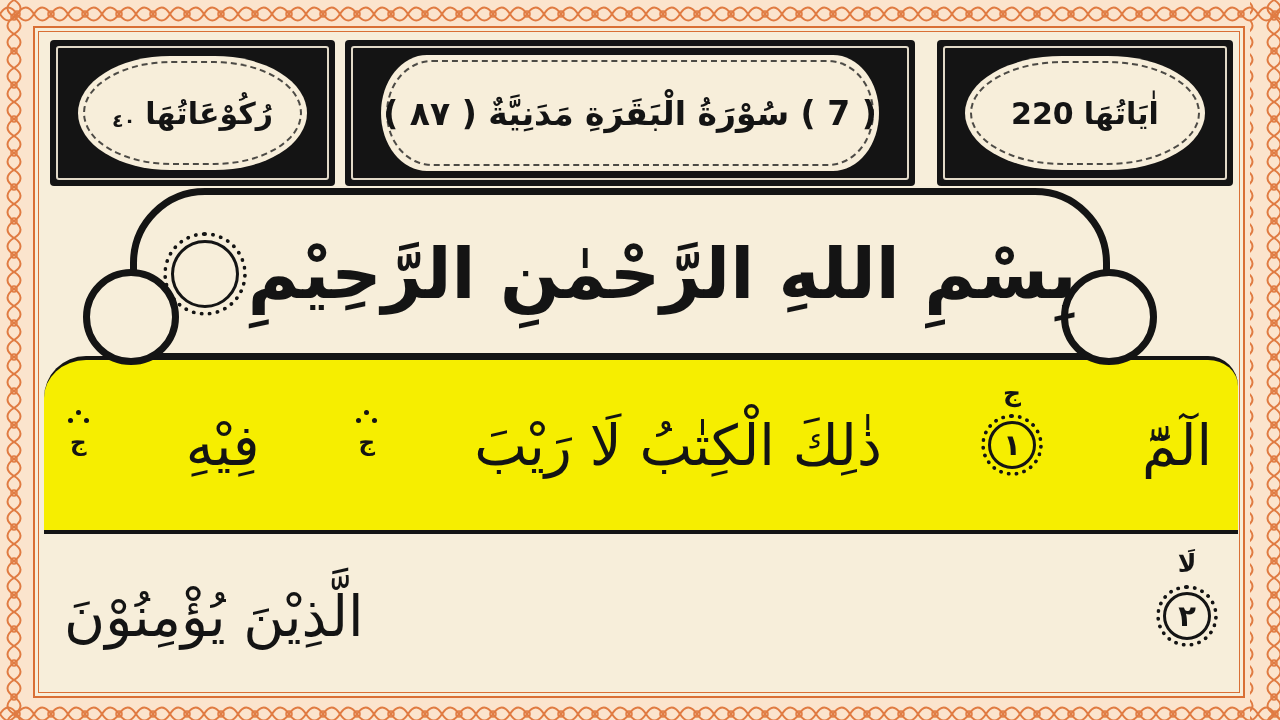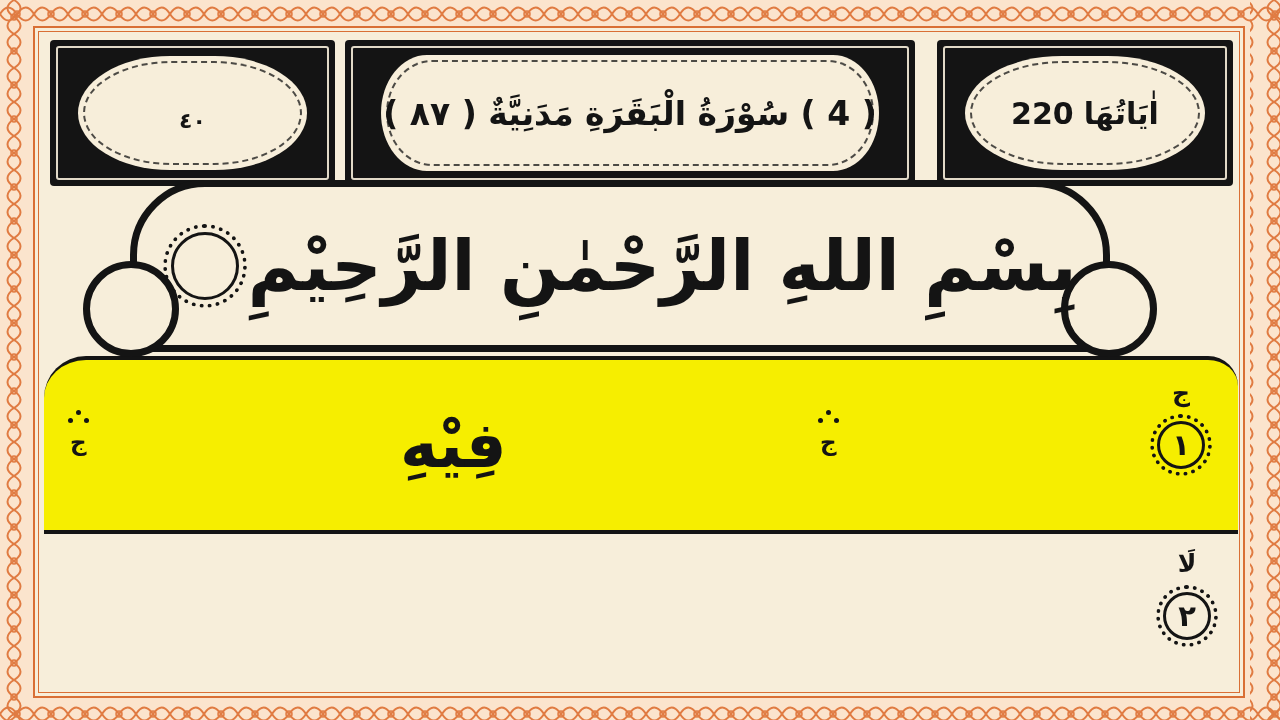--- a/index.html
+++ b/index.html
@@ -42,25 +42,25 @@
     position:absolute; display:flex; align-items:center; justify-content:center;
     gap:10px; background:var(--content-bg,#f7eeda); direction:rtl;
     font-weight:700; color:var(--ink,#141414);
   }
   .medal::after{
     content:""; position:absolute; inset:5px;
     border:2px dashed var(--ink,#141414); border-radius:inherit; opacity:.75;
   }
   .medal.lens{inset:16px 28px; border-radius:50% / 62%; font-size:30px;}
   .medal.wide{inset:15px 36px; border-radius:46px / 50%; font-size:33px; white-space:nowrap;}
-  .medal .small-val{font-size:22px; margin-top:14px;}
+  .medal .small-val{font-size:19px; margin-top:14px;}
 
   
   .bpanel{
-    position:absolute; left:130px; top:180px; width:980px; height:172px;
+    position:absolute; left:130px; top:188px; width:980px; height:172px;
     background:var(--content-bg,#f7eeda); border:7px solid var(--ink,#141414);
     border-radius:75px 75px 16px 16px; z-index:3;
   }
   .bpanel .lobe{
     position:absolute; width:96px; height:96px; bottom:-12px;
     background:var(--content-bg,#f7eeda); border:7px solid var(--ink,#141414);
     border-radius:50%; z-index:-1;
   }
   .lobe-left{left:-54px;} .lobe-right{right:-54px;}
   .bpanel-row{
@@ -74,21 +74,21 @@
 
   
   .hband{
     position:absolute; left:44px; top:356px; width:1194px; height:178px;
     background:var(--highlight-yellow,#f6ee00);
     border-top:4px solid var(--ink,#141414); border-bottom:4px solid var(--ink,#141414);
     border-radius:42px 30px 0 0; z-index:2;
     display:flex; align-items:center; justify-content:space-between;
     direction:rtl; padding:0 26px;
   }
-  .ayah-txt{font-size:64px; font-weight:700; white-space:nowrap;}
+  .ayah-txt{font-size:56px; font-weight:400; white-space:nowrap;}
 
   
   .rosette{position:relative; width:62px; height:62px; flex:none;
     display:flex; align-items:center; justify-content:center;}
   .rosette .ring{position:absolute; inset:0; border:4px dotted var(--ink,#141414); border-radius:50%;}
   .rosette .ring2{position:absolute; inset:7px; border:3px solid var(--ink,#141414); border-radius:50%;}
   .rosette .vnum{position:relative; font-size:29px; font-weight:700;}
   .rosette .above{
     position:absolute; top:-36px; left:50%; transform:translateX(-50%);
     font-size:25px; font-weight:700; white-space:nowrap;
@@ -132,28 +132,29 @@
     <rect x="0" y="702" width="1280" height="18" fill="url(#knotH)"></rect>
     <rect x="0" y="0" width="30" height="720" fill="url(#knotV)"></rect>
     <rect x="1250" y="0" width="30" height="720" fill="url(#knotV)"></rect>
   </svg>
 
   <div class="frame"></div>
 
   <div class="obox box-ruku">
     <div class="edge"></div>
     <div class="medal lens">
+      <span>رُكُوْعَاتُهَا</span>
       <span class="small-val">٤٠</span>
     </div>
   </div>
 
   <div class="obox box-title">
     <div class="edge"></div>
     <div class="medal wide">
-      <span>( 4 ) سُوْرَةُ الْبَقَرَةِ مَدَنِيَّةٌ ( ٨٧ )</span>
+      <span>( 7 ) سُوْرَةُ الْبَقَرَةِ مَدَنِيَّةٌ ( ٨٧ )</span>
     </div>
   </div>
 
   <div class="obox box-ayat">
     <div class="edge"></div>
     <div class="medal lens">
       <span>اٰيَاتُهَا</span>
       <span>220</span>
     </div>
   </div>
@@ -164,39 +165,42 @@
     <div class="bpanel-row">
       <span class="bismillah-text">بِسْمِ اللهِ الرَّحْمٰنِ الرَّحِيْمِ</span>
       <span class="medallion">
         <span class="r1"></span>
         <span class="r2"></span>
       </span>
     </div>
   </div>
 
   <div class="hband">
+    <span class="ayah-txt">الٓمّٓ</span>
     <span class="rosette">
       <span class="ring"></span>
       <span class="ring2"></span>
       <span class="vnum">١</span>
       <span class="above">ج</span>
     </span>
+    <span class="ayah-txt">ذٰلِكَ الْكِتٰبُ لَا رَيْبَ</span>
     <span class="pstack">
       <span class="dots3"></span>
       <span class="pj">ج</span>
     </span>
     <span class="ayah-txt">فِيْهِ</span>
     <span class="pstack">
       <span class="dots3"></span>
       <span class="pj">ج</span>
     </span>
   </div>
 
   <div class="lastline">
     <span class="rosette">
       <span class="ring"></span>
       <span class="ring2"></span>
       <span class="vnum">٢</span>
       <span class="above">لَا</span>
     </span>
+    <span class="ayah-txt">الَّذِيْنَ يُؤْمِنُوْنَ</span>
   </div>
 
 </div>
 
 </body></html>

